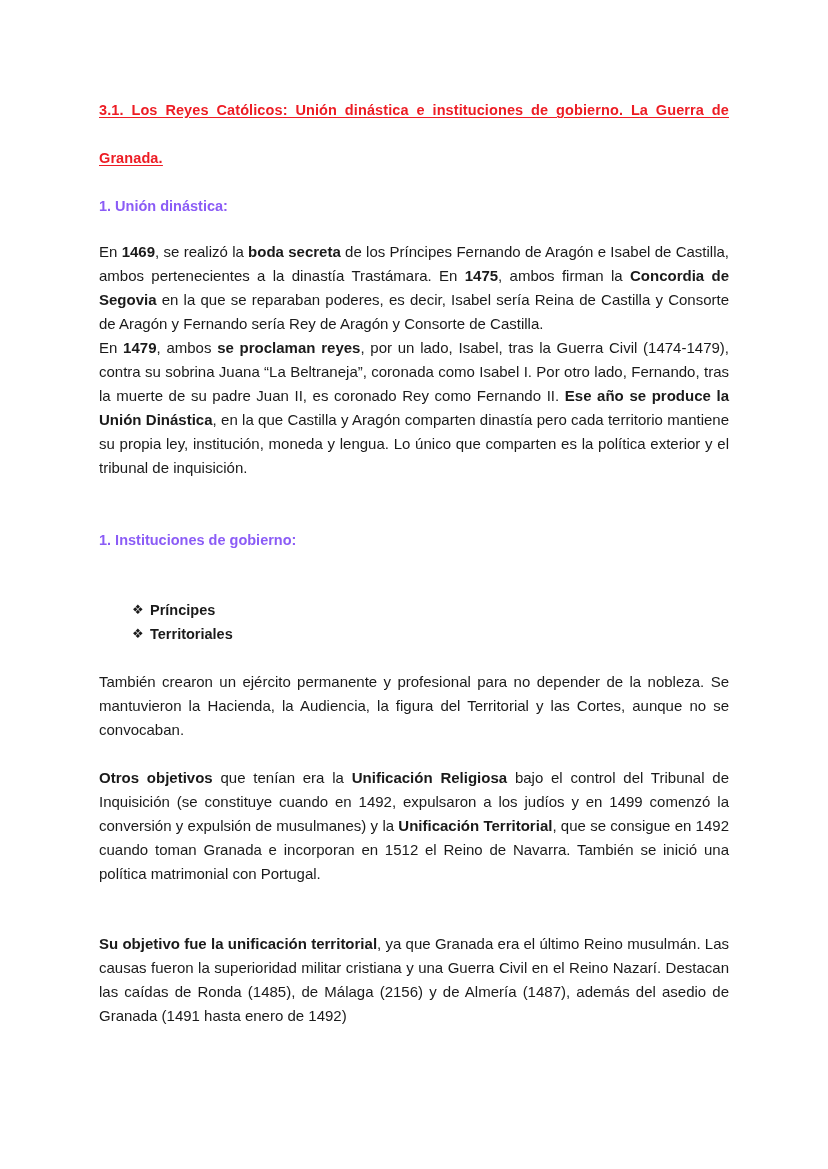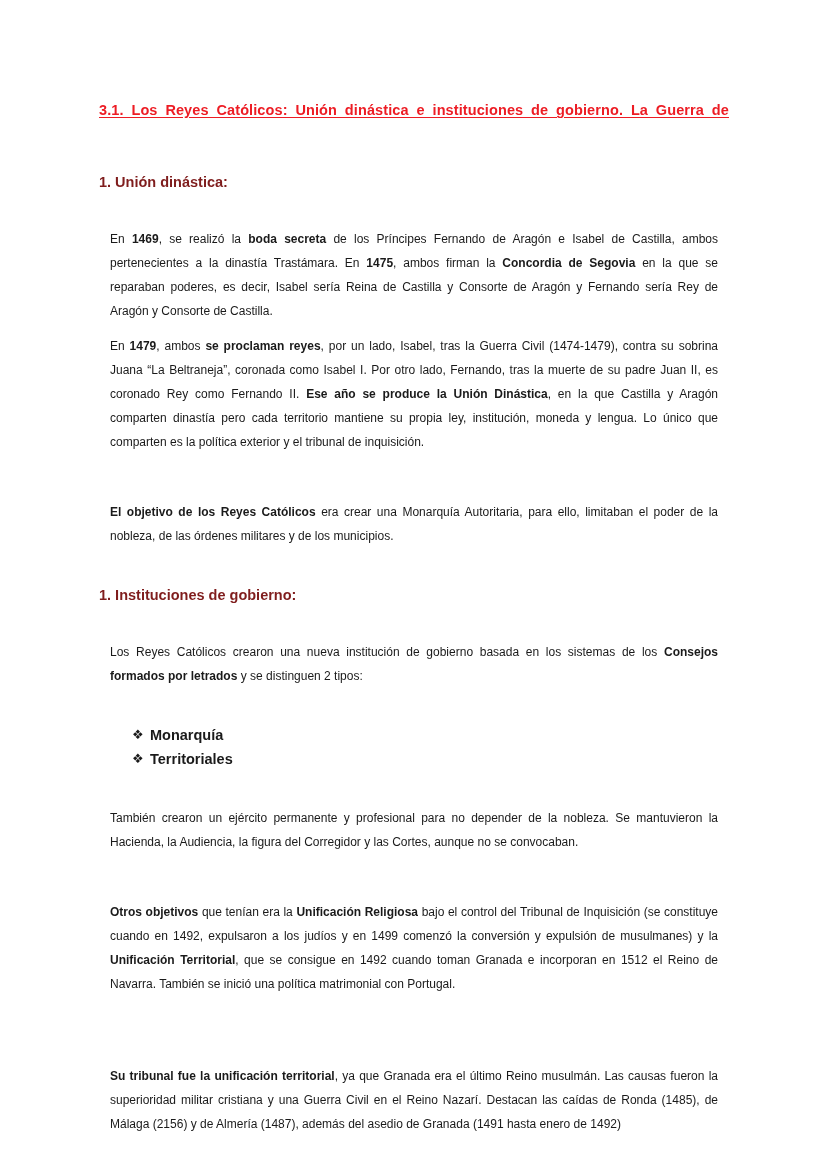--- a/index.html
+++ b/index.html
@@ -43,29 +43,29 @@
   }
   .doc-title .ln.j::after {
     content: "";
     display: inline-block;
     width: 100%;
   }
   h2.section-heading {
     font-size: 14.5px;
     font-weight: bold;
     line-height: 24px;
-    color: #7f1d1d;
+    color: #8b5cf6;
     margin: 0;
     padding: 0;
   }
   p.para {
-    font-size: 12px;
+    font-size: 15px;
     line-height: 24px;
     color: #1a1a1a;
-    margin: 11px;
+    margin: 0;
     padding: 0;
     text-align: justify;
     text-justify: inter-word;
     hyphens: none;
   }
   .sp-24 { height: 24px; }
   .sp-22 { height: 22px; }
   b, strong { font-weight: bold; }
   ul.bullets {
     list-style: none;
@@ -89,62 +89,61 @@
   }
 </style>
 </head>
 <body>
 
 <div class="page">
   <div class="content">
 
     <h1 class="doc-title">
       <span class="ln j">3.1. Los Reyes Católicos: Unión dinástica e instituciones de gobierno. La Guerra de</span>
+      <span class="ln">Granada.</span>
     </h1>
 
     <div class="sp-24"></div>
 
     <h2 class="section-heading">1. Unión dinástica:</h2>
 
     <div class="sp-22"></div>
 
     <p class="para"><span>En </span><b>1469</b><span>, se realizó la </span><b>boda secreta</b><span> de los Príncipes Fernando de Aragón e Isabel de Castilla, ambos pertenecientes a la dinastía Trastámara. En </span><b>1475</b><span>, ambos firman la </span><b>Concordia de Segovia</b><span> en la que se reparaban poderes, es decir, Isabel sería Reina de Castilla y Consorte de Aragón y Fernando sería Rey de Aragón y Consorte de Castilla.</span></p>
 
     <p class="para"><span>En </span><b>1479</b><span>, ambos </span><b>se proclaman reyes</b><span>, por un lado, Isabel, tras la Guerra Civil (1474-1479), contra su sobrina Juana “La Beltraneja”, coronada como Isabel I. Por otro lado, Fernando, tras la muerte de su padre Juan II, es coronado Rey como Fernando II. </span><b>Ese año se produce la Unión Dinástica</b><span>, en la que Castilla y Aragón comparten dinastía pero cada territorio mantiene su propia ley, institución, moneda y lengua. Lo único que comparten es la política exterior y el tribunal de inquisición.</span></p>
 
     <div class="sp-24"></div>
 
-    <p class="para"><b>El objetivo de los Reyes Católicos</b><span> era crear una Monarquía Autoritaria, para ello, limitaban el poder de la nobleza, de las órdenes militares y de los municipios.</span></p>
 
     <div class="sp-24"></div>
 
     <h2 class="section-heading">1. Instituciones de gobierno:</h2>
 
     <div class="sp-22"></div>
 
-    <p class="para"><span>Los Reyes Católicos crearon una nueva institución de gobierno basada en los sistemas de los </span><b>Consejos formados por letrados</b><span> y se distinguen 2 tipos:</span></p>
 
     <div class="sp-24"></div>
 
     <ul class="bullets">
-      <li><span class="bullet-glyph">❖</span><span>Monarquía</span></li>
+      <li><span class="bullet-glyph">❖</span><span>Príncipes</span></li>
       <li><span class="bullet-glyph">❖</span><span>Territoriales</span></li>
     </ul>
 
     <div class="sp-24"></div>
 
-    <p class="para">También crearon un ejército permanente y profesional para no depender de la nobleza. Se mantuvieron la Hacienda, la Audiencia, la figura del Corregidor y las Cortes, aunque no se convocaban.</p>
+    <p class="para">También crearon un ejército permanente y profesional para no depender de la nobleza. Se mantuvieron la Hacienda, la Audiencia, la figura del Territorial y las Cortes, aunque no se convocaban.</p>
 
     <div class="sp-24"></div>
 
     <p class="para"><b>Otros objetivos</b><span> que tenían era la </span><b>Unificación Religiosa</b><span> bajo el control del Tribunal de Inquisición (se constituye cuando en 1492, expulsaron a los judíos y en 1499 comenzó la conversión y expulsión de musulmanes) y la </span><b>Unificación Territorial</b><span>, que se consigue en 1492 cuando toman Granada e incorporan en 1512 el Reino de Navarra. También se inició una política matrimonial con Portugal.</span></p>
 
     <div class="sp-24"></div>
 
 
     <div class="sp-22"></div>
 
-    <p class="para"><b>Su tribunal fue la unificación territorial</b><span>, ya que Granada era el último Reino musulmán. Las causas fueron la superioridad militar cristiana y una Guerra Civil en el Reino Nazarí. Destacan las caídas de Ronda (1485), de Málaga (2156) y de Almería (1487), además del asedio de Granada (1491 hasta enero de 1492)</span></p>
+    <p class="para"><b>Su objetivo fue la unificación territorial</b><span>, ya que Granada era el último Reino musulmán. Las causas fueron la superioridad militar cristiana y una Guerra Civil en el Reino Nazarí. Destacan las caídas de Ronda (1485), de Málaga (2156) y de Almería (1487), además del asedio de Granada (1491 hasta enero de 1492)</span></p>
 
     <div class="sp-24"></div>
 
   </div>
 </div>
 
 </body></html>

